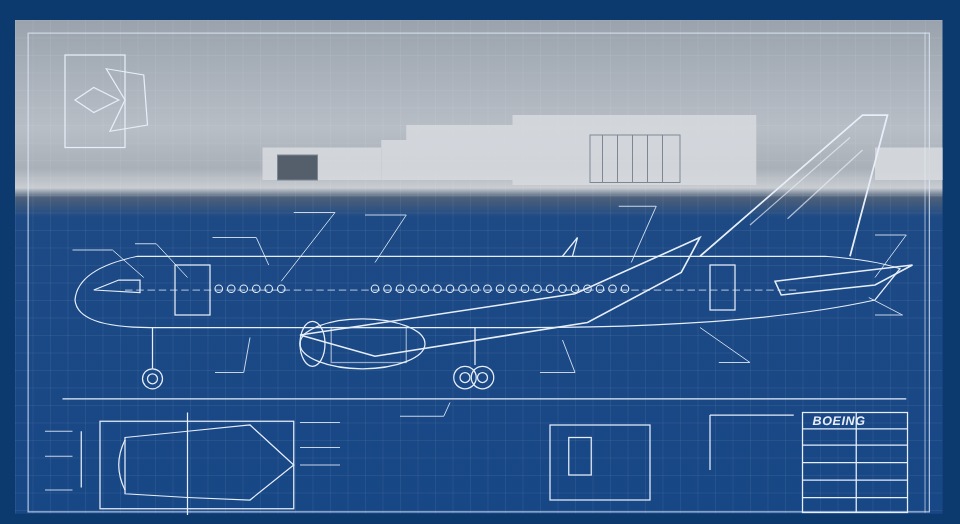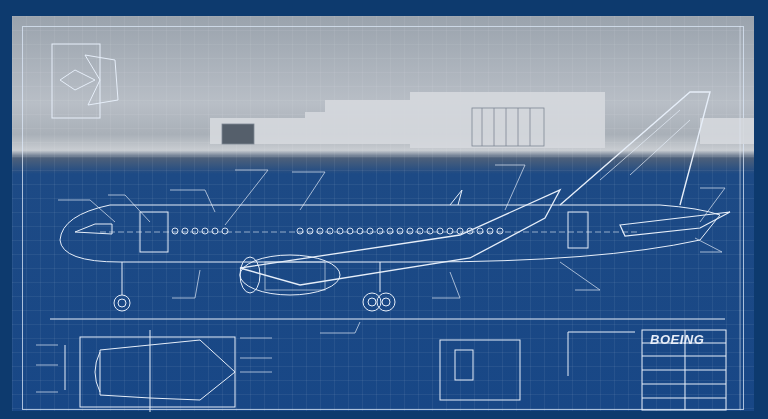--- a/index.html
+++ b/index.html
@@ -5,21 +5,21 @@
   html,body{margin:0;padding:0;}
   body{width:768px;height:419px;overflow:hidden;background:#0d3a6e;font-family:"Liberation Sans",sans-serif;}
   .frame{position:absolute;left:0;top:0;width:768px;height:419px;background:#0d3a6e;}
   .photo{position:absolute;left:12px;top:16px;width:742px;height:395px;overflow:hidden;
     background:linear-gradient(180deg,#9aa3ad 0%,#b8bec6 22%,#a9b0b8 30%,#c9cdd2 34%,#4d607a 36%,#1d4a85 40%,#184786 100%);}
   .grid{position:absolute;inset:0;
     background-image:linear-gradient(rgba(255,255,255,0.06) 1px,transparent 1px),linear-gradient(90deg,rgba(255,255,255,0.06) 1px,transparent 1px);
     background-size:14px 14px;}
   .inner-border{position:absolute;left:22px;top:26px;width:722px;height:384px;border:1px solid rgba(220,232,248,0.75);box-sizing:border-box;}
   svg{position:absolute;left:0;top:0;}
-  .title{position:absolute;left:650px;top:332px;font-size:13px;font-style:italic;font-weight:bold;color:#e8eef8;letter-spacing:0.5px;}
+  .title{position:absolute;left:650px;top:332px;font-size:10px;font-style:italic;font-weight:bold;color:#e8eef8;letter-spacing:0.5px;}
 </style>
 </head>
 <body>
 
 <div class="frame">
   <div class="photo">
     <div class="grid"></div>
   </div>
   <div class="inner-border"></div>
 

